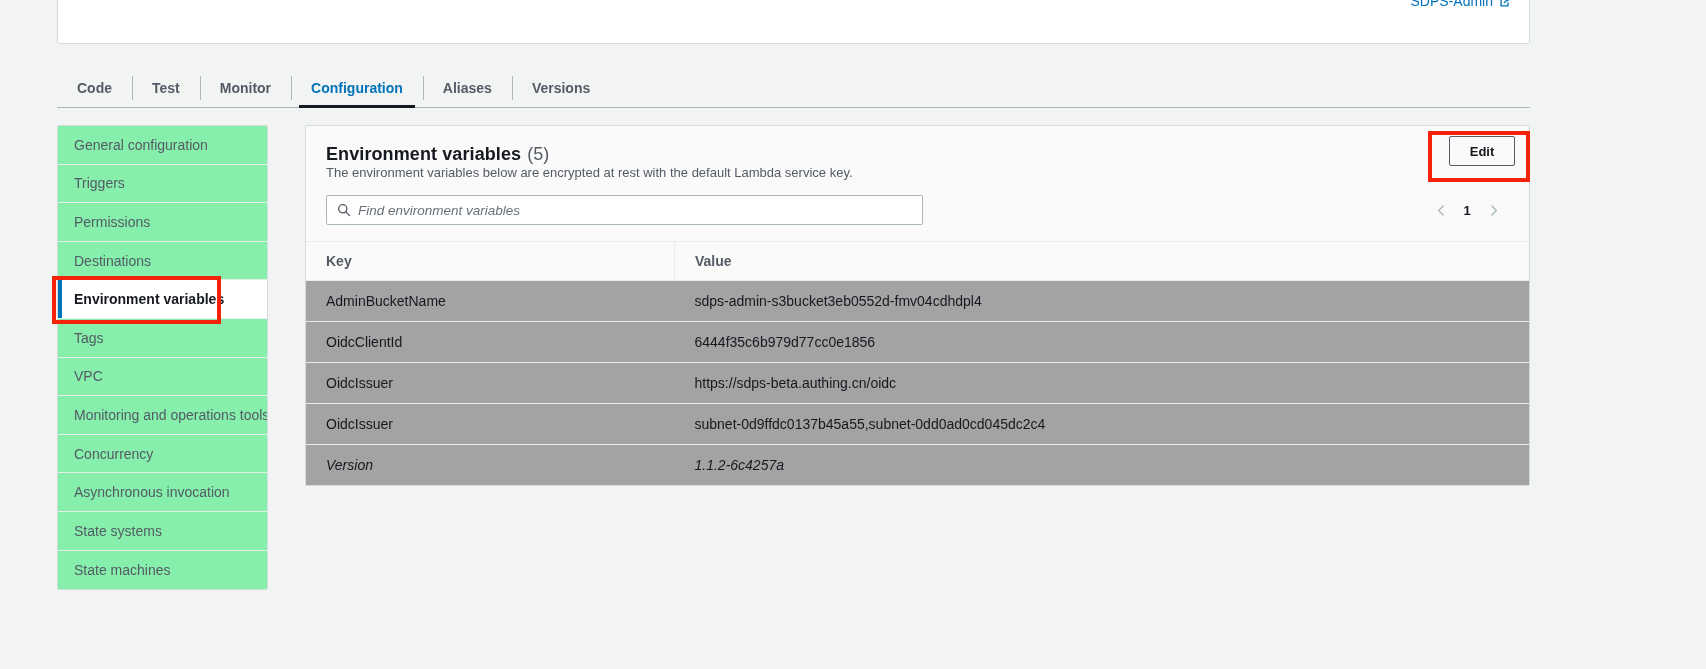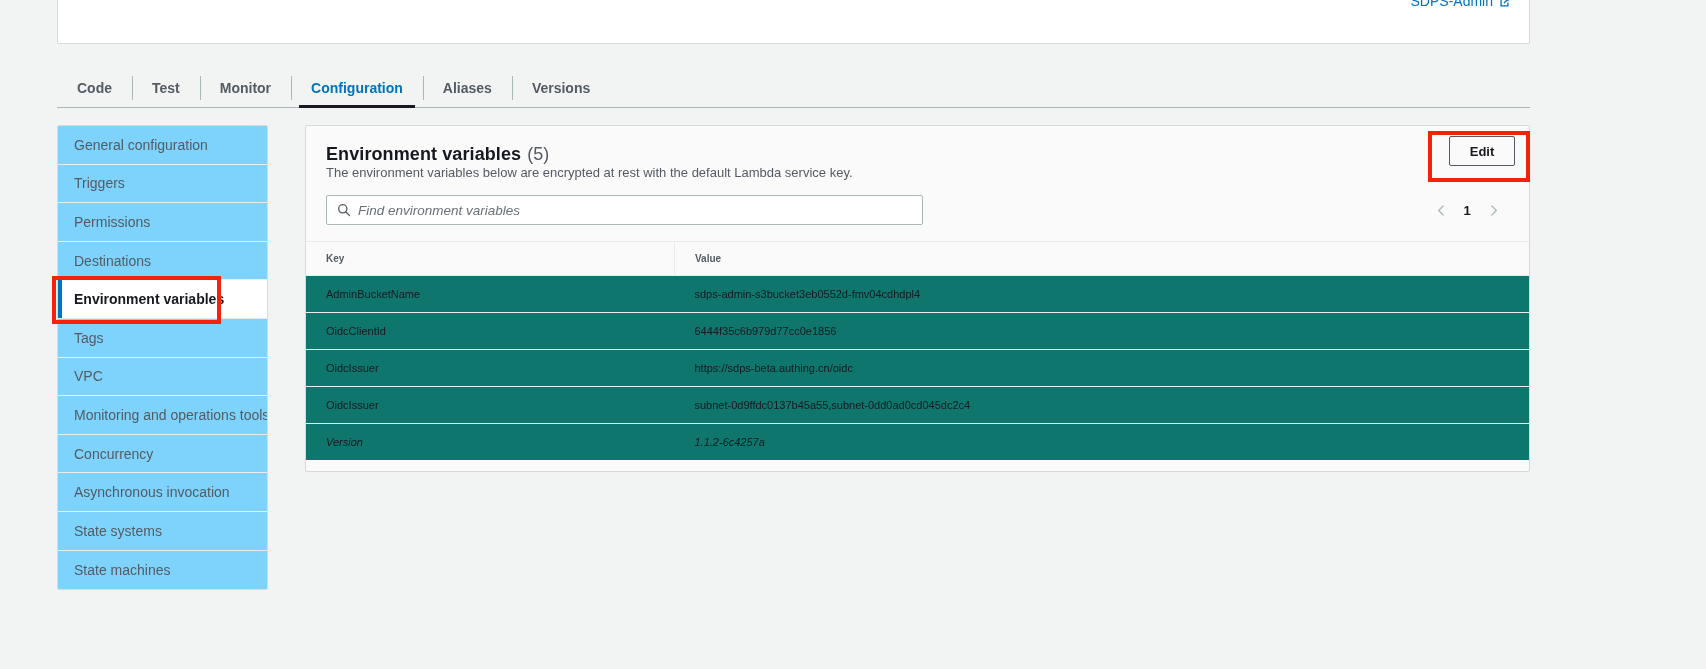--- a/index.html
+++ b/index.html
@@ -120,21 +120,21 @@
   }
   .side-item {
     position: relative;
     height: 38.6px;
     display: flex;
     align-items: center;
     padding-left: 16px;
     font-size: 14px;
     color: #545b64;
     border-bottom: 1px solid #eaeded;
-    background: #7dd3fc;
+    background: #86efac;
     cursor: pointer;
     box-sizing: border-box;
     white-space: nowrap;
   }
   .side-item:last-child {
     border-bottom: none;
   }
   .side-item.selected {
     background: #ffffff;
     color: #16191f;
@@ -276,38 +276,38 @@
   }
 
   
   table.envtable {
     width: 100%;
     border-collapse: collapse;
     table-layout: fixed;
   }
   table.envtable th {
     text-align: left;
-    font-size: 10px;
+    font-size: 14px;
     font-weight: bold;
     color: #545b64;
     padding: 11px 0 11px 20px;
     border-top: 1px solid #eaeded;
     border-bottom: 1px solid #eaeded;
     background: #fafafa;
   }
   table.envtable th.key-col {
     width: 348px;
     border-right: 1px solid #eaeded;
   }
   table.envtable td {
-    font-size: 11px;
+    font-size: 14px;
     color: #16191f;
     padding: 12px 0 12px 20px;
     border-bottom: 1px solid #eaeded;
-    background: #0f766e;
+    background: #a3a3a3;
     white-space: nowrap;
     overflow: hidden;
     text-overflow: ellipsis;
   }
   table.envtable tr:last-child td {
     border-bottom: none;
     font-style: italic;
   }
 
   

